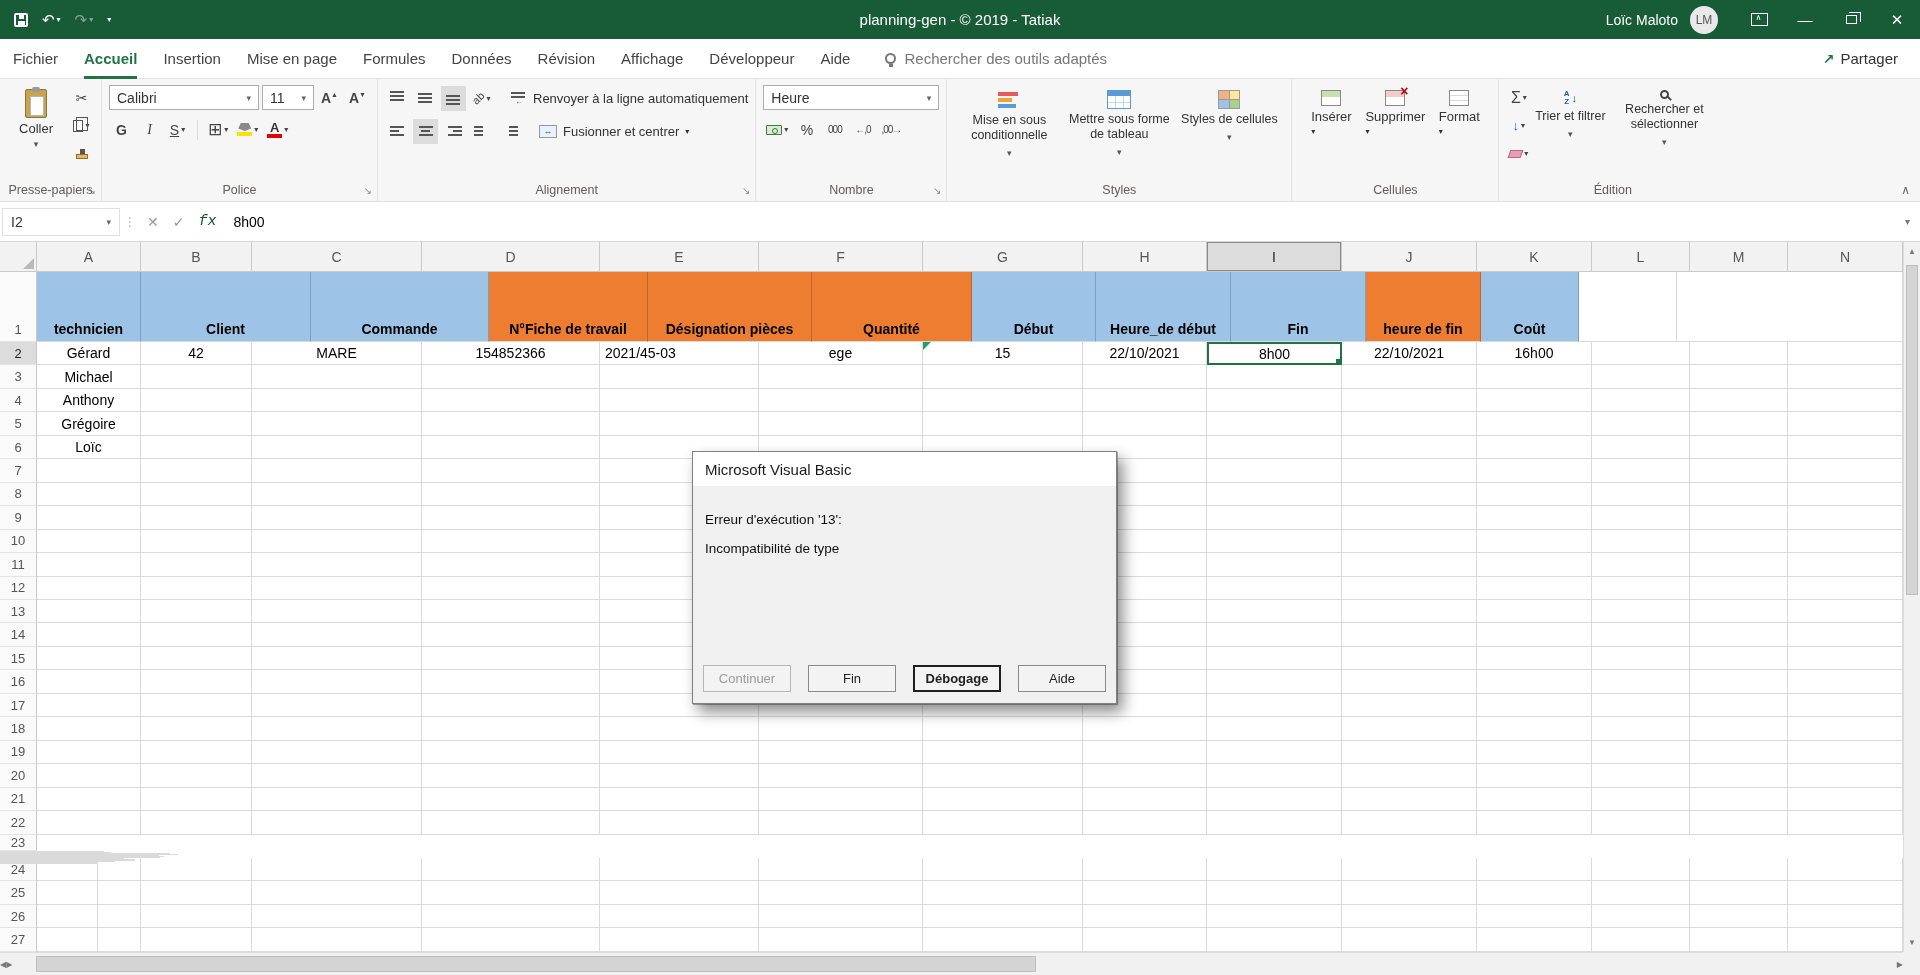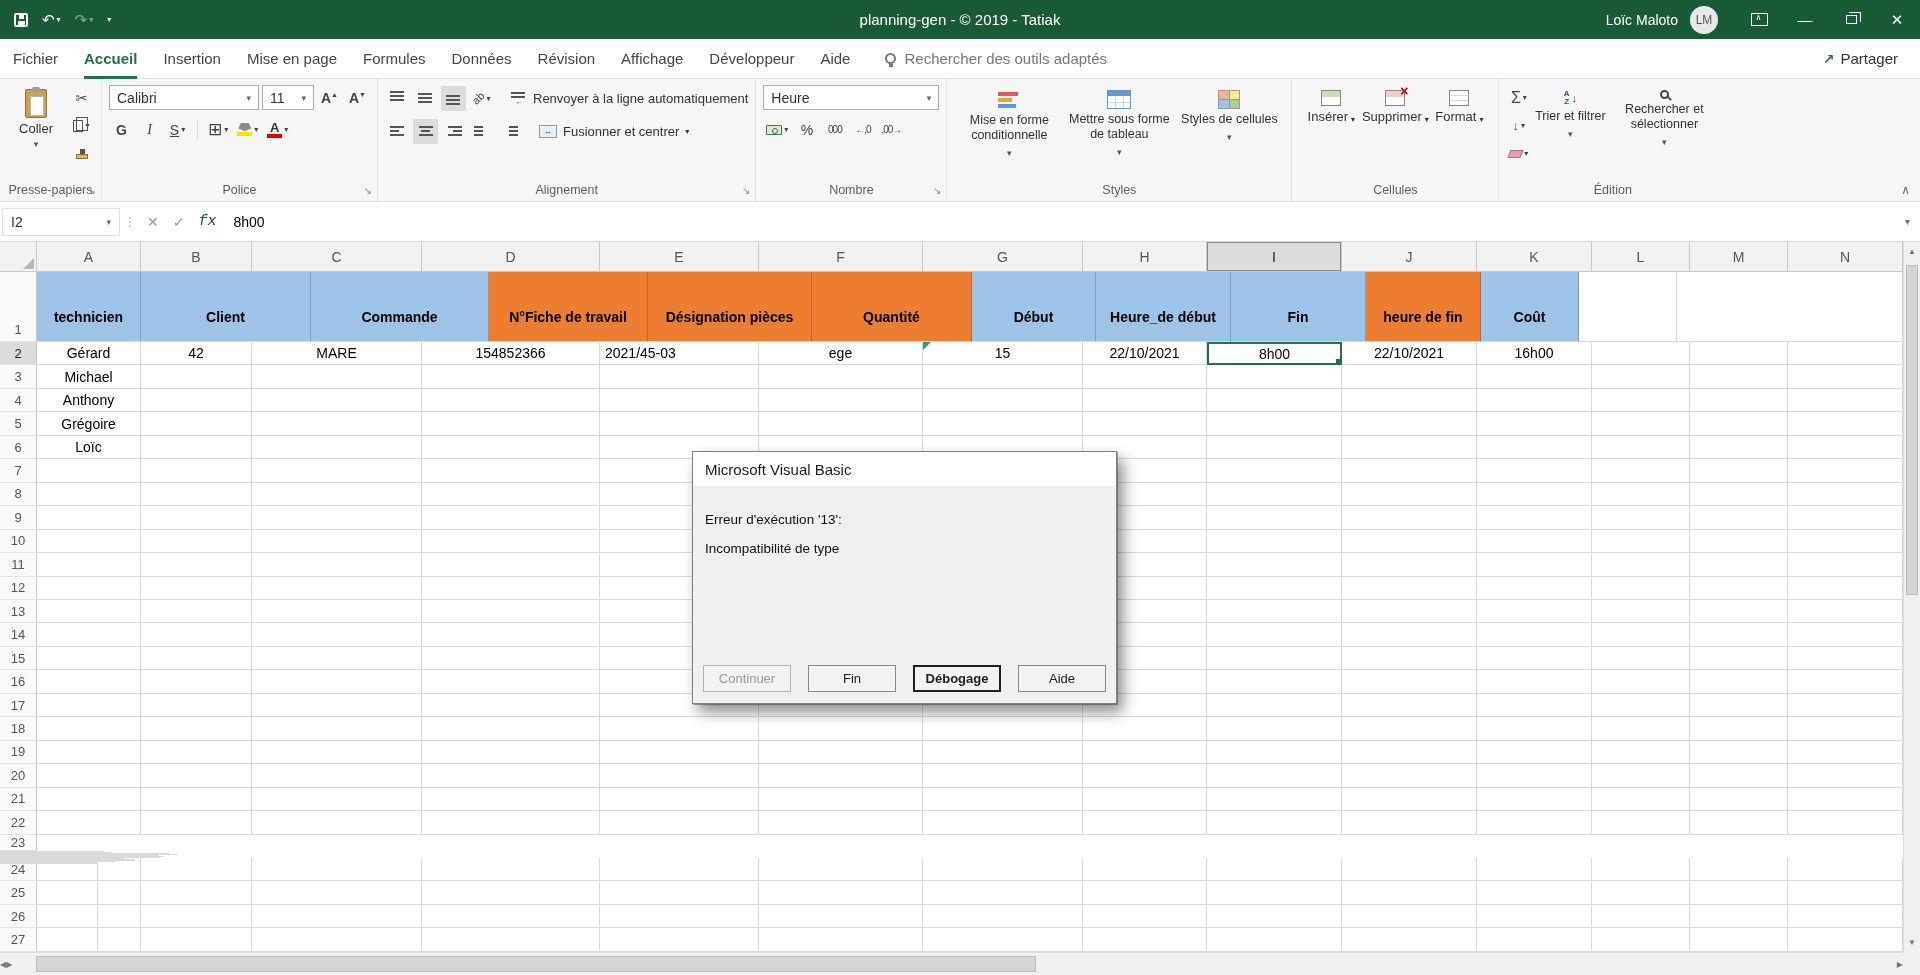--- a/index.html
+++ b/index.html
@@ -80,21 +80,21 @@
   .money::after { content:''; position:absolute; left:5px; top:2px; width:4px; height:4px; border:1px solid #3E7A3E; border-radius:50%; }
   .decico { font-size:10px; color:#444; letter-spacing:-1px; }
   .stylebtn { display:flex; flex-direction:column; align-items:center; width:110px; background:none; border:none; font-size:12.5px; color:#333; line-height:15px; gap:3px; padding-top:5px; }
   .cf { width:22px; height:20px; display:flex; flex-direction:column; gap:2px; justify-content:center; }
   .cf i { display:block; height:4px; } .cf .r{background:#E05C5C;width:20px;} .cf .o{background:#EFA13A;width:14px;} .cf .b{background:#5B9BD5;width:18px;}
   .ft { width:24px; height:19px; border:1px solid #5B9BD5; background:linear-gradient(#5B9BD5 0 5px,#fff 5px); position:relative; }
   .ft::after { content:''; position:absolute; inset:5px 0 0 0; background:repeating-linear-gradient(90deg,transparent 0 7px,#C8D8EC 7px 8px),repeating-linear-gradient(transparent 0 6px,#C8D8EC 6px 7px); }
   .cs { width:22px; height:19px; display:grid; grid-template-columns:1fr 1fr; gap:1px; background:#999; border:1px solid #999; }
   .cs i { background:#F4B183; } .cs i:nth-child(2){background:#FFE699;} .cs i:nth-child(3){background:#9DC3E6;} .cs i:nth-child(4){background:#A9D18E;}
   .cellbtn { display:flex; flex-direction:column; align-items:center; width:64px; background:none; border:none; font-size:13px; color:#333; gap:3px; padding-top:5px; }
-  .cb-lab { display:flex; align-items:flex-end; gap:3px; }
+  .cb-lab { display:flex; align-items:flex-start; gap:3px;flex-direction:column; }
   .ins,.del,.fmt { width:20px; height:16px; border:1px solid #888; background:#fff; position:relative; }
   .ins { background:linear-gradient(#C6E0B4 0 6px,#fff 6px); }
   .del::after { content:'×'; position:absolute; right:-4px; top:-8px; color:#C00000; font-weight:bold; font-size:14px; }
   .del { background:linear-gradient(#F4CCCC 0 6px,#fff 6px); }
   .fmt { background:repeating-linear-gradient(#fff 0 4px,#D9D9D9 4px 5px); }
   .sum { font-size:16px; color:#444; }
   .filldn { font-size:13px; color:#2B5797; font-weight:bold; }
   .eraser { display:inline-block; width:13px; height:8px; background:#E89CB5; border:1px solid #B56A86; transform:skewX(-20deg); }
   .az { display:inline-flex; flex-direction:column; font-size:8px; font-weight:bold; color:#2B5797; line-height:8px; }
   .azarr { font-size:11px; color:#444; }
@@ -119,21 +119,21 @@
   .colheads { display:flex; flex:1; }
   .colhead { height:30px; display:flex; align-items:center; justify-content:center; font-size:14px; color:#555; background:#F2F2F2; border-right:1px solid #C9C9C9; border-bottom:1px solid #C9C9C9; }
   .colhead.sel { background:#DCDCDC; box-shadow:inset 0 0 0 1px #8A8A8A; color:#222; }
   .gridrows { width:1903px; height:680px; overflow:hidden; }
   .grow { display:flex; }
   .rownum { width:37px; display:flex; align-items:center; justify-content:center; font-size:13px; color:#555; background:#FAFAFA; border-right:1px solid #C9C9C9; border-bottom:1px solid #E4E4E4; }
   .rownum.tall { align-items:flex-end; padding-bottom:4px; }
   .rownum.sel { background:#DCDCDC; color:#222; }
   .cell { position:relative; display:flex; align-items:center; justify-content:center; font-size:14px; color:#000; border-right:1px solid #DADADA; border-bottom:1px solid #DADADA; overflow:hidden; }
   .cell.left { justify-content:flex-start; padding-left:5px; }
-  .cell.hdr { align-items:flex-end; justify-content:center; font-weight:bold; padding-bottom:16px; border-right:1px solid rgba(0,0,0,.18); }
+  .cell.hdr { align-items:flex-end; justify-content:center; font-weight:bold; padding-bottom:4px; border-right:1px solid rgba(0,0,0,.18); }
   .cell.blue { background:#9DC3E6; }
   .cell.orange { background:#ED7D31; }
   .cell.selcell { border:2px solid #217346; }
   .cell .handle { position:absolute; right:-1px; bottom:-1px; width:6px; height:6px; background:#217346; border:1px solid #fff; }
   .cell.flag::before { content:''; position:absolute; top:0; left:0; border-top:8px solid #21A366; border-right:8px solid transparent; }
 
   
   .vscroll { position:absolute; top:242px; right:0; width:17px; bottom:23px; background:#F1F1F1; border-left:1px solid #DDD; display:flex; flex-direction:column; align-items:center; }
   .sarrow { font-size:8px; color:#777; padding:5px 0; background:none; border:none; }
   .vtrack { flex:1; width:100%; position:relative; }
@@ -408,21 +408,21 @@
     <button class="launcher">↘</button>
   </div>
 
   <div class="rgroup">
     <button class="stylebtn">
       <span class="cf">
           <i class="r"></i>
           <i class="o"></i>
           <i class="b"></i>
         </span>
-      <span>Mise en forme conditionnelle</span>
+      <span>Mise en sous conditionnelle</span>
       <span class="dd">▾</span>
     </button>
     <button class="stylebtn">
       <span class="ft"></span>
       <span>Mettre sous forme de tableau</span>
       <span class="dd">▾</span>
     </button>
     <button class="stylebtn">
       <span class="cs">
           <i></i>

